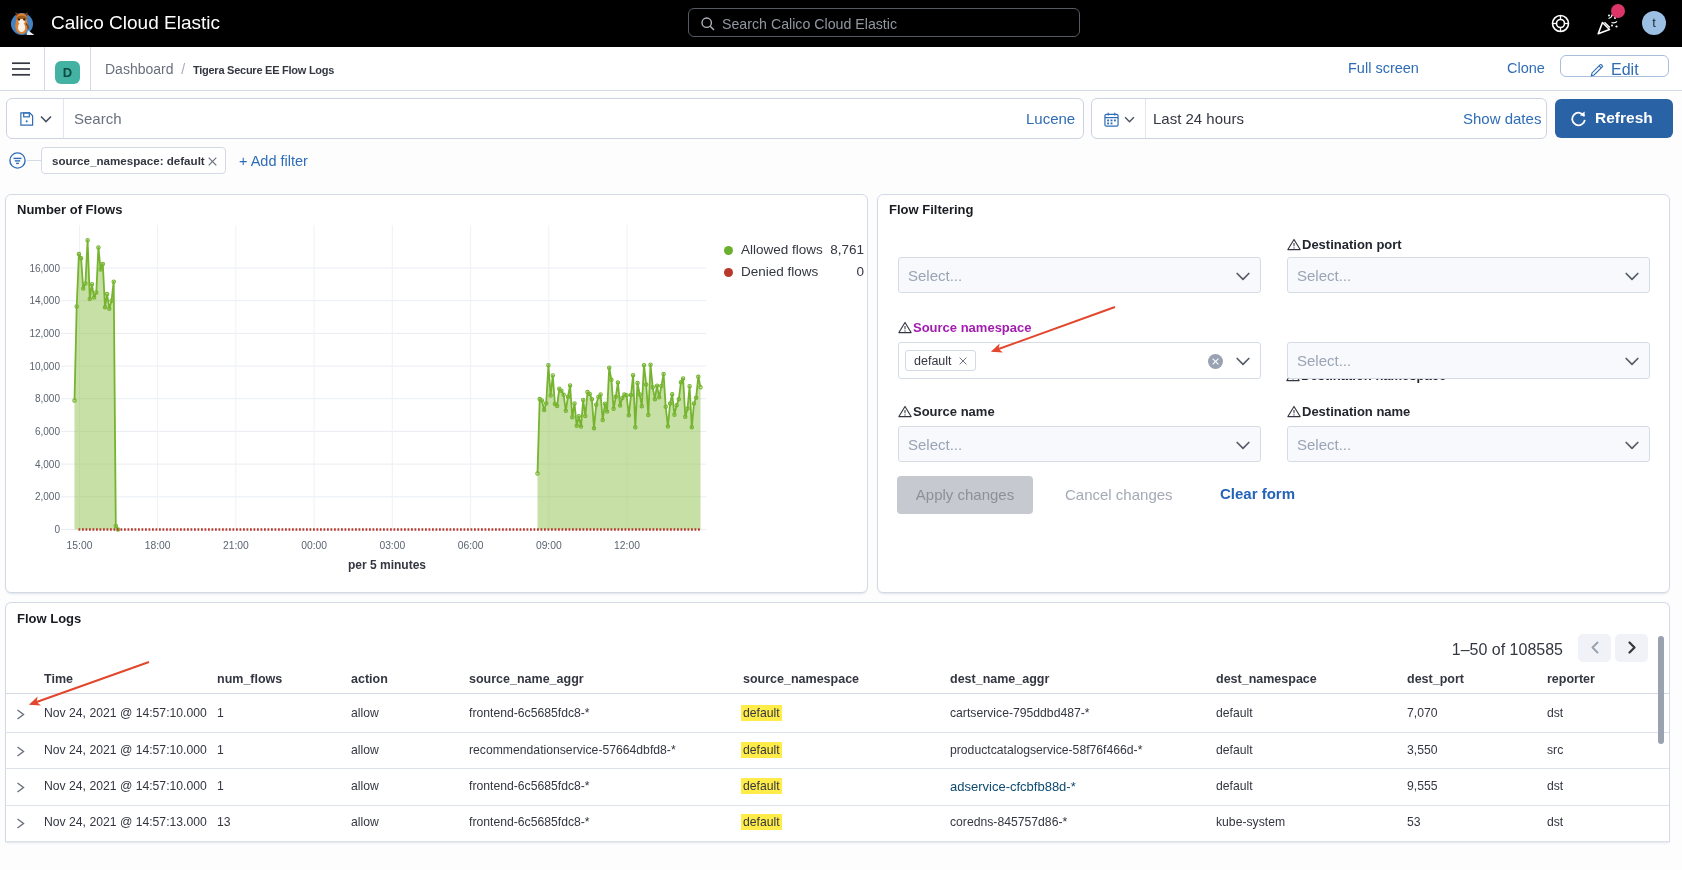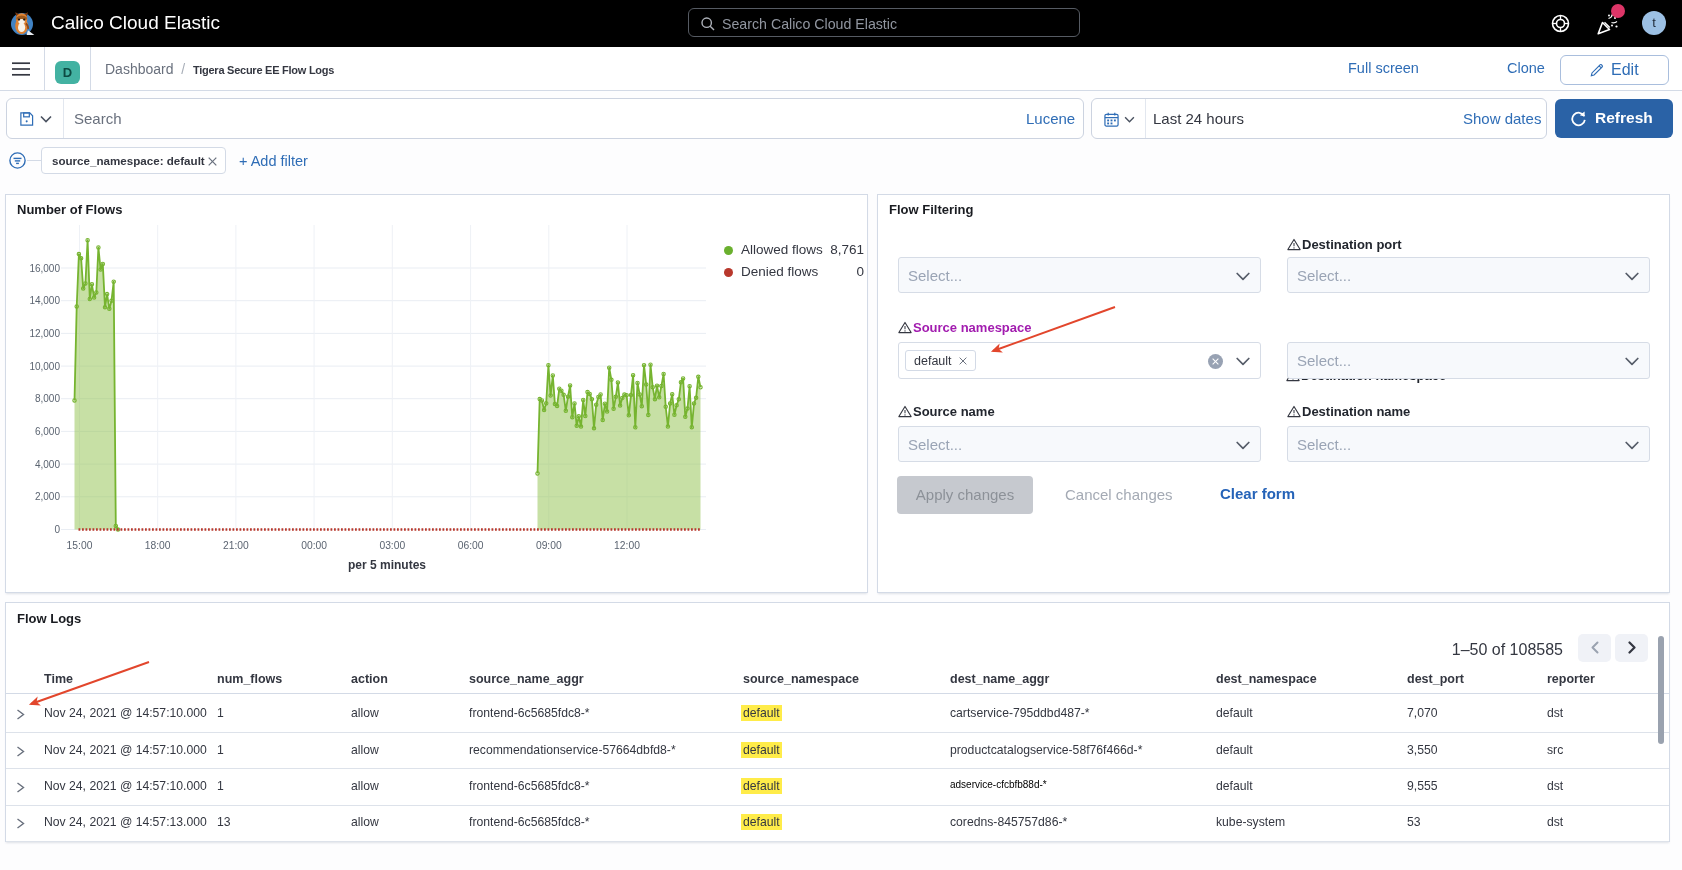--- a/index.html
+++ b/index.html
@@ -1,19 +1,19 @@
 <!DOCTYPE html>
 <html><head>
 <meta charset="utf-8">
 <style>
 * { margin:0; padding:0; box-sizing:border-box; }
 html,body { width:1682px; height:870px; overflow:hidden; background:#fdfdfe;
   font-family:"Liberation Sans", sans-serif; position:relative; }
 .abs { position:absolute; }
-.panel { position:absolute; background:#fff; border:1px solid #d3dae6; border-radius:0;
+.panel { position:absolute; background:#fff; border:1px solid #d3dae6; border-radius:6px;
   box-shadow:0 2px 2px -1px rgba(152,162,179,.3); }
 .ptitle { font-size:13px; font-weight:bold; color:#1a1c21; }
 .blue { color:#2f6db6; }
 svg { display:block; }
 </style>
 </head>
 <body>
 
 <div class="abs" style="left:0;top:0;width:1682px;height:47px;background:#000;">
   <svg class="abs" style="left:9px;top:10px;" width="28" height="27" viewBox="0 0 28 27">
@@ -74,21 +74,21 @@
       </g>
   </svg>
   <div class="abs" style="left:44px;top:0;width:1px;height:44px;background:#d3dae6;"></div>
   <div class="abs" style="left:90px;top:0;width:1px;height:44px;background:#d3dae6;"></div>
   <div class="abs" style="left:55px;top:14px;width:25px;height:23px;border-radius:6px;background:#43b2a2;
        text-align:center;line-height:23px;font-size:13px;font-weight:bold;color:#0d4b43;">D</div>
   <div class="abs" style="left:105px;top:14px;font-size:14px;color:#69707d;">Dashboard&nbsp; <span style="color:#a8aeb8">/</span>&nbsp; <span style="color:#343741;font-weight:bold;font-size:11px;letter-spacing:-0.25px;">Tigera Secure EE Flow Logs</span></div>
   <div class="abs blue" style="left:1348px;top:13px;font-size:14.5px;">Full screen</div>
   <div class="abs blue" style="left:1444px;top:13px;font-size:14.5px;margin-top:40px;">Share</div>
   <div class="abs blue" style="left:1507px;top:13px;font-size:14.5px;">Clone</div>
-  <div class="abs" style="left:1560px;top:8px;width:109px;height:30px;border:1px solid #a9bedd;border-radius:6px;">
+  <div class="abs" style="left:1560px;top:8px;width:109px;height:22px;border:1px solid #a9bedd;border-radius:6px;">
     <svg class="abs" style="left:28px;top:7px;" width="15" height="15" viewBox="0 0 16 16">
       <path d="M2.5 13.5 L3.2 10.6 L10.8 3 L13 5.2 L5.4 12.8 Z M10.8 3 L12 1.8 Q12.6 1.3 13.3 1.9 L14.1 2.7 Q14.7 3.4 14.2 4 L13 5.2" fill="none" stroke="#2f6db6" stroke-width="1.2"></path>
     </svg>
     <div class="abs blue" style="left:50px;top:5px;font-size:16px;">Edit</div>
   </div>
 </div>
 
 <div class="abs" style="left:0;top:91px;width:1682px;height:99px;background:#fdfdfe;">
   <div class="abs" style="left:6px;top:7px;width:1078px;height:41px;background:#fff;border:1px solid #ccd3e0;border-radius:6px;text-align:right;">
     <svg class="abs" style="left:12px;top:12px;" width="15" height="16" viewBox="0 0 16 16">
@@ -347,21 +347,21 @@
 <div class="abs" style="left:1541px;top:140px;font-size:12.2px;color:#343741;">src</div>
 <div class="abs" style="left:0px;top:165px;width:1663px;height:1px;background:#dde2ea;"></div>
 <svg class="abs" style="left:10px;top:179px;" width="9" height="11" viewBox="0 0 9 11">
       <path d="M1.5 1 L7.5 5.5 L1.5 10" fill="none" stroke="#69707d" stroke-width="1.4"></path>
     </svg>
 <div class="abs" style="left:38px;top:176px;font-size:12.2px;color:#343741;">Nov 24, 2021 @ 14:57:10.000</div>
 <div class="abs" style="left:211px;top:176px;font-size:12.2px;color:#343741;">1</div>
 <div class="abs" style="left:345px;top:176px;font-size:12.2px;color:#343741;">allow</div>
 <div class="abs" style="left:463px;top:176px;font-size:12.2px;color:#343741;">frontend-6c5685fdc8-*</div>
 <div class="abs" style="left:735px;top:176px;font-size:12.2px;color:#343741;"><span style="background:#ffec49;padding:1px 2px;">default</span></div>
-<div class="abs" style="left:944px;top:176px;font-size:10px;color:#000000;">adservice-cfcbfb88d-*</div>
+<div class="abs" style="left:944px;top:176px;font-size:13px;color:#0c4a6e;">adservice-cfcbfb88d-*</div>
 <div class="abs" style="left:1210px;top:176px;font-size:12.2px;color:#343741;">default</div>
 <div class="abs" style="left:1401px;top:176px;font-size:12.2px;color:#343741;">9,555</div>
 <div class="abs" style="left:1541px;top:176px;font-size:12.2px;color:#343741;">dst</div>
 <div class="abs" style="left:0px;top:202px;width:1663px;height:1px;background:#dde2ea;"></div>
 <svg class="abs" style="left:10px;top:215px;" width="9" height="11" viewBox="0 0 9 11">
       <path d="M1.5 1 L7.5 5.5 L1.5 10" fill="none" stroke="#69707d" stroke-width="1.4"></path>
     </svg>
 <div class="abs" style="left:38px;top:212px;font-size:12.2px;color:#343741;">Nov 24, 2021 @ 14:57:13.000</div>
 <div class="abs" style="left:211px;top:212px;font-size:12.2px;color:#343741;">13</div>
 <div class="abs" style="left:345px;top:212px;font-size:12.2px;color:#343741;">allow</div>

